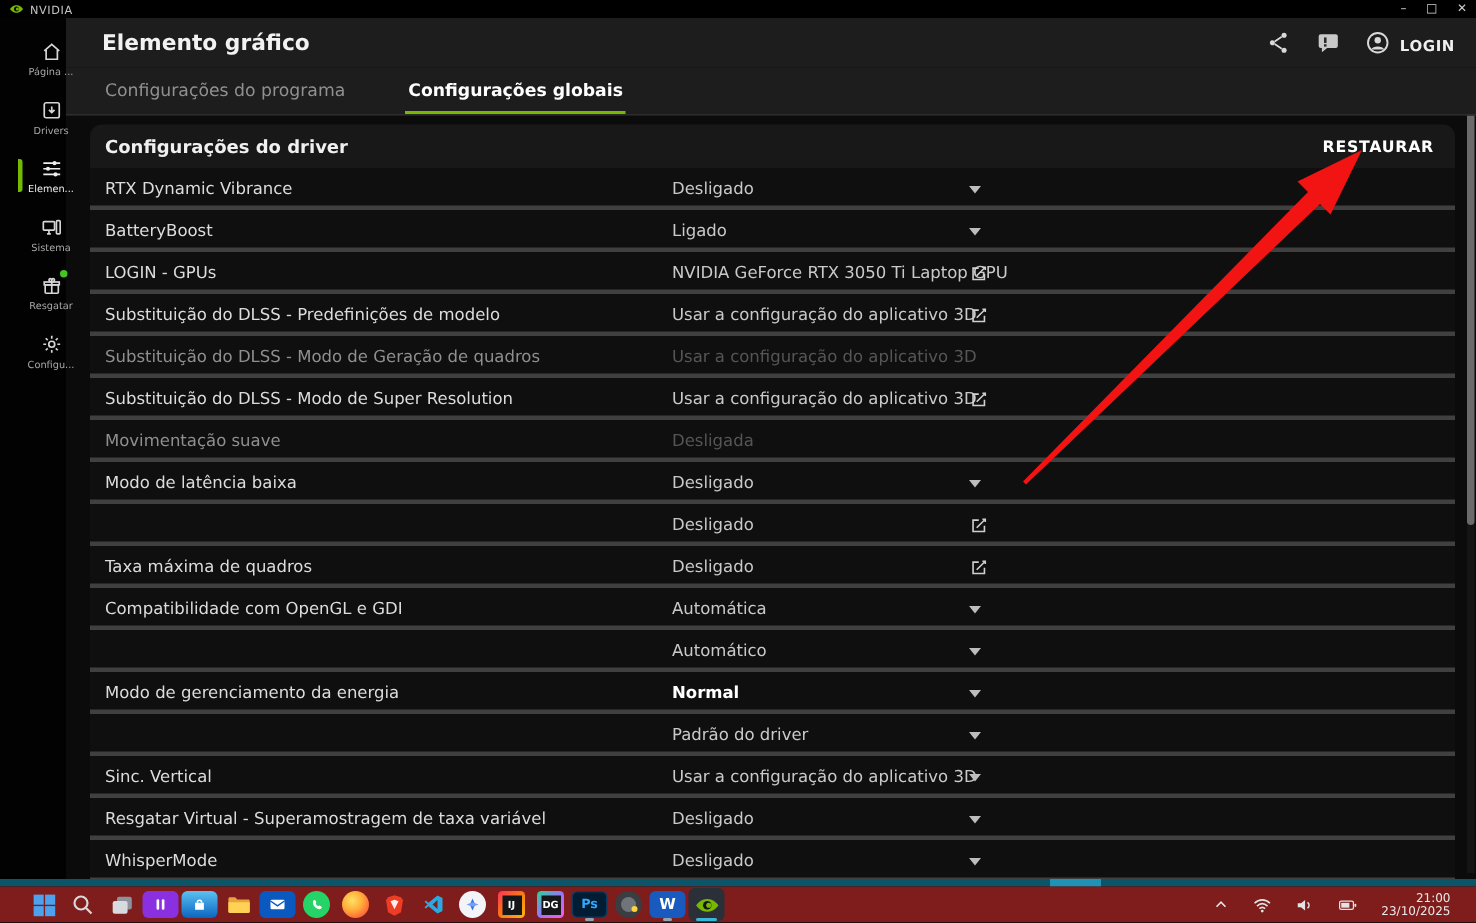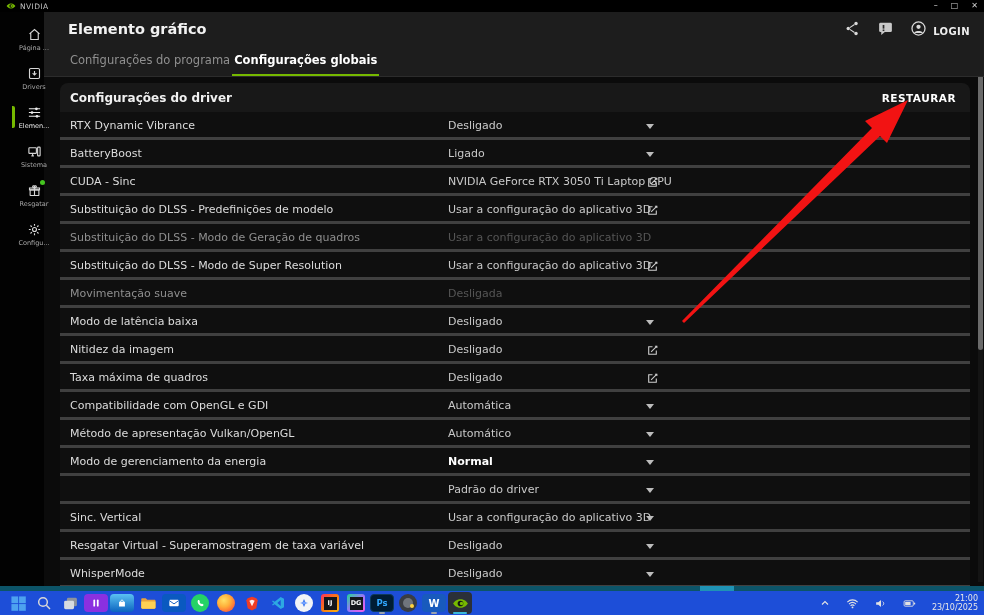--- a/index.html
+++ b/index.html
@@ -31,21 +31,21 @@
   .app-header { position:absolute; top:12px; left:44px; right:0; height:33px; background:#1d1d1d;
                 display:flex; align-items:center; padding:0 14px 0 24px; z-index:2; }
   .app-title { font-size:14.5px; font-weight:bold; color:#f2f2f2; }
   .header-actions { margin-left:auto; display:flex; align-items:center; gap:16px; }
   .hicon { width:17px; height:17px; cursor:pointer; }
   .login-wrap { display:flex; align-items:flex-end; gap:6px; cursor:pointer; }
   .login-label { font-size:10px; font-weight:bold; color:#eee; letter-spacing:.4px; }
 
   
   .tabbar { position:absolute; top:45px; left:44px; right:0; height:32px; background:#1d1d1d;
-            border-bottom:1px solid #2c2c2c; display:flex; align-items:stretch; padding-left:24px; z-index:2; }
+            border-bottom:1px solid #2c2c2c; display:flex; align-items:stretch; padding-left:24px; gap:38px; z-index:2; }
   .tab { display:flex; align-items:center; font-size:11.5px; color:#909090; cursor:pointer;
          border-bottom:2px solid transparent; padding:0 2px; }
   .tab.active { color:#fff; border-bottom-color:#76b900; font-weight:bold; }
 
   
   .content { position:absolute; top:78px; left:44px; right:0; height:508px; background:#0b0b0b;
              overflow:hidden; }
   .panel { position:absolute; left:16px; top:5px; width:910px; }
   .panel-header { height:29px; background:#181818; border-radius:8px 8px 0 0; display:flex;
                   align-items:center; padding:0 14px 0 10px; }
@@ -69,22 +69,22 @@
   .scroll-thumb { position:absolute; top:0; right:0; width:5px; height:288px; background:#6a6a6a;
                   border-radius:3px; }
 
   
   .arrow-overlay { position:absolute; top:0; left:0; width:984px; height:615px; z-index:9;
                    pointer-events:none; }
 
   
   .teal-strip { position:absolute; left:0; right:0; bottom:24px; height:5px; background:#0c5468; }
   .teal-strip .bright { position:absolute; left:700px; width:34px; top:0; bottom:0; background:#1f93b5; }
-  .taskbar { position:absolute; left:0; right:0; bottom:0; height:24px; background:#1d4ed8;
-             display:flex; align-items:center; padding:0 6px; z-index:10; }
+  .taskbar { position:absolute; left:0; right:0; bottom:0; height:24px; background:#7f1d1d;
+             display:flex; align-items:center; padding:0 17px; z-index:10; }
   .tb-icons { display:flex; align-items:center; gap:2px; }
   .tb-cell { position:relative; width:24px; height:22px; display:flex; align-items:center;
              justify-content:center; border-radius:4px; cursor:pointer; }
   .tb-cell.active-app { background:#2b3038; }
   .tb-cell .run-dot { position:absolute; bottom:0; left:9px; width:6px; height:2px; border-radius:1px;
              background:#9aa2ad; }
   .tb-cell.active-app .run-dot { width:14px; left:5px; background:#39b7d8; }
   .sq { width:32px; height:18px; border-radius:4px; display:flex; align-items:center;
         justify-content:center; overflow:hidden; }
   .jb { position:relative; width:18px; height:18px; border-radius:3px; display:flex;
@@ -214,21 +214,21 @@
       <span class="row-label">RTX Dynamic Vibrance</span>
       <span class="row-value">Desligado</span>
       <span class="ctl chevron"></span>
     </div>
     <div class="row">
       <span class="row-label">BatteryBoost</span>
       <span class="row-value">Ligado</span>
       <span class="ctl chevron"></span>
     </div>
     <div class="row">
-      <span class="row-label">CUDA - Sinc</span>
+      <span class="row-label">LOGIN - GPUs</span>
       <span class="row-value">NVIDIA GeForce RTX 3050 Ti Laptop GPU</span>
       <svg class="ctl" viewBox="0 0 24 24" fill="none" stroke="#cfcfcf" stroke-width="2">
         <path d="M12 5 H5 V19 H19 V12"></path>
           <path d="M9.5 14.5 L20 4"></path>
           <path d="M16.5 4 H20 V7.5"></path>
       </svg>
     </div>
     <div class="row">
       <span class="row-label">Substituição do DLSS - Predefinições de modelo</span>
       <span class="row-value">Usar a configuração do aplicativo 3D</span>
@@ -254,21 +254,20 @@
     <div class="row disabled">
       <span class="row-label">Movimentação suave</span>
       <span class="row-value">Desligada</span>
     </div>
     <div class="row">
       <span class="row-label">Modo de latência baixa</span>
       <span class="row-value">Desligado</span>
       <span class="ctl chevron"></span>
     </div>
     <div class="row">
-      <span class="row-label">Nitidez da imagem</span>
       <span class="row-value">Desligado</span>
       <svg class="ctl" viewBox="0 0 24 24" fill="none" stroke="#cfcfcf" stroke-width="2">
         <path d="M12 5 H5 V19 H19 V12"></path>
           <path d="M9.5 14.5 L20 4"></path>
           <path d="M16.5 4 H20 V7.5"></path>
       </svg>
     </div>
     <div class="row">
       <span class="row-label">Taxa máxima de quadros</span>
       <span class="row-value">Desligado</span>
@@ -277,21 +276,20 @@
           <path d="M9.5 14.5 L20 4"></path>
           <path d="M16.5 4 H20 V7.5"></path>
       </svg>
     </div>
     <div class="row">
       <span class="row-label">Compatibilidade com OpenGL e GDI</span>
       <span class="row-value">Automática</span>
       <span class="ctl chevron"></span>
     </div>
     <div class="row">
-      <span class="row-label">Método de apresentação Vulkan/OpenGL</span>
       <span class="row-value">Automático</span>
       <span class="ctl chevron"></span>
     </div>
     <div class="row">
       <span class="row-label">Modo de gerenciamento da energia</span>
       <span class="row-value bold">Normal</span>
       <span class="ctl chevron"></span>
     </div>
     <div class="row">
       <span class="row-value">Padrão do driver</span>

